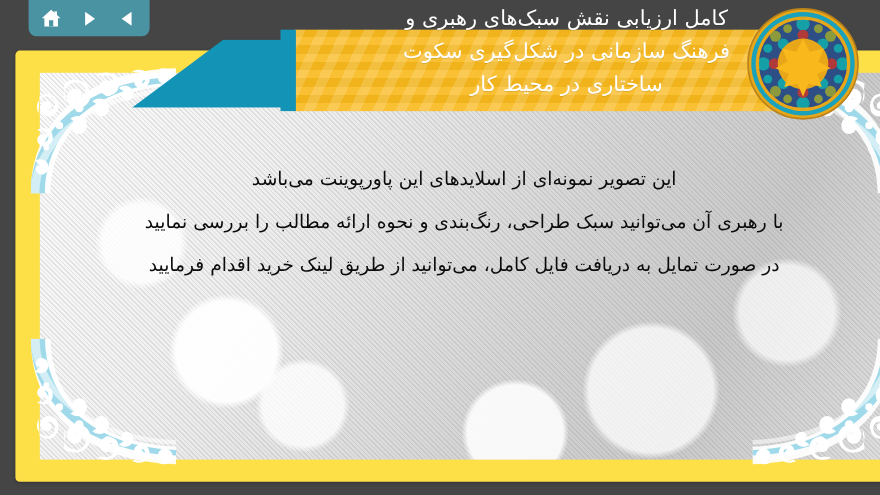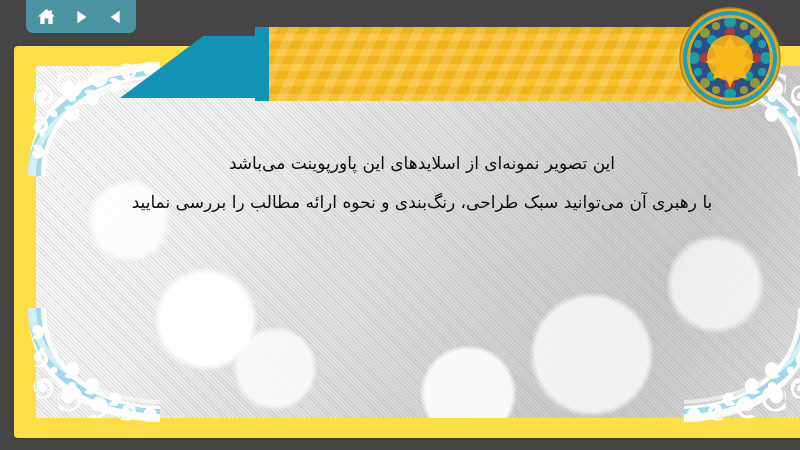--- a/index.html
+++ b/index.html
@@ -296,27 +296,31 @@
           <path d="M36,50 c6,-5 14,-2 15,5 c1,6 -5,11 -10,8 c-4,-2 -4,-7 -1,-9 c3,-2 6,0 6,3 z"></path>
           <path d="M56,34 c6,-5 14,-2 15,5 c1,6 -5,11 -10,8 c-4,-2 -4,-7 -1,-9 c3,-2 6,0 6,3 z"></path>
           <path d="M80,22 c5,-4 12,-2 13,4 c1,5 -4,9 -8,7 c-3,-2 -3,-6 -1,-7 c2,-1 5,0 5,2 z"></path>
         </g>
       </svg>
     </div>
 
     <div class="body-text">
       <span class="body-line">این تصویر نمونه‌ای از اسلایدهای این پاورپوینت می‌باشد</span>
       <span class="body-line">با رهبری آن می‌توانید سبک طراحی، رنگ‌بندی و نحوه ارائه مطالب را بررسی نمایید</span>
+      <span class="body-line">در صورت تمایل به دریافت فایل کامل، می‌توانید از طریق لینک خرید اقدام فرمایید</span>
     </div>
   </div>
 
   <div class="wedge"></div>
 
   <div class="banner-tab"></div>
   <div class="title-banner"></div>
+  <div class="title-text">کامل ارزیابی نقش سبک‌های رهبری و
+فرهنگ سازمانی در شکل‌گیری سکوت
+ساختاری در محیط کار</div>
 
   <div class="medallion">
     <svg viewBox="0 0 104 104" width="104" height="104" aria-hidden="true">
       <circle cx="52" cy="52" r="50" fill="#e8a719"></circle>
       <circle cx="52" cy="52" r="47" fill="#1aa2bd"></circle>
       <circle cx="52" cy="52" r="43" fill="#e8a719"></circle>
       <circle cx="52" cy="52" r="41" fill="#2d4f86"></circle>
       <g>
         <circle cx="52" cy="16" r="6" fill="#15a0a8"></circle>
         <circle cx="52" cy="88" r="6" fill="#15a0a8"></circle>

